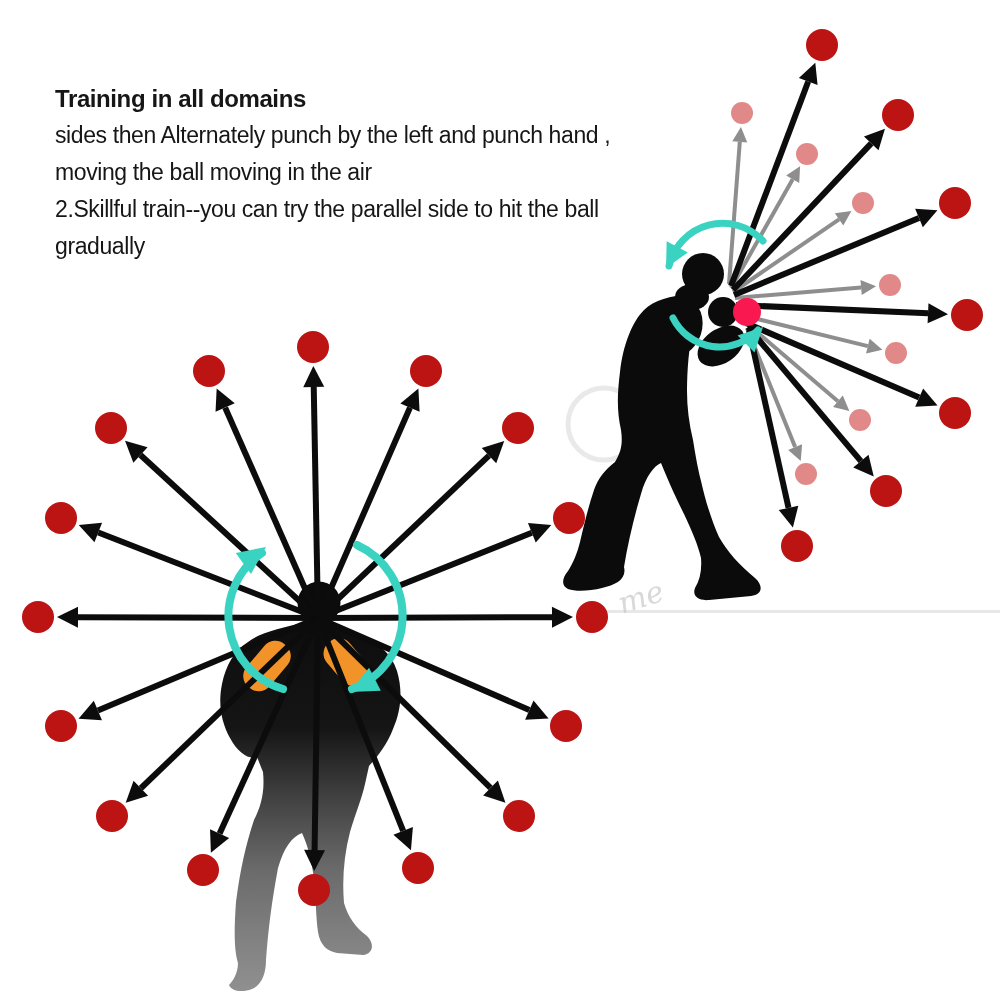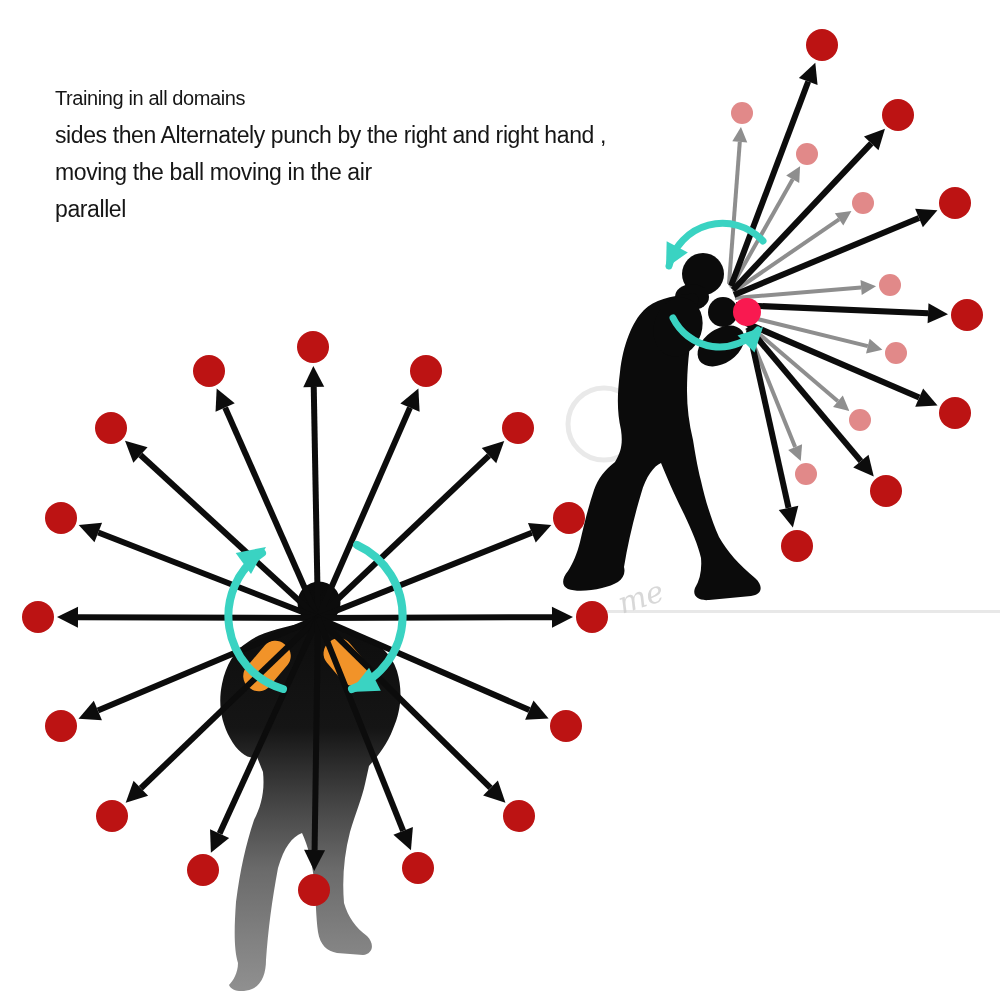--- a/index.html
+++ b/index.html
@@ -12,22 +12,22 @@
   }
   .stage svg{position:absolute;left:0;top:0;}
   .instructions{
     position:absolute;left:55px;top:80px;width:640px;
     color:#161616;
     font-size:23px;
     letter-spacing:-0.4px;
     line-height:37px;
   }
   .instructions .title{
-    font-weight:400;
-    font-size:20px;
+    font-weight:700;
+    font-size:24px;
   }
   .instructions .line{font-weight:400;}
 </style>
 </head>
 <body>
 
 <div class="stage">
 
   <svg id="scene" width="1000" height="1000" viewBox="0 0 1000 1000">
     <defs>
@@ -235,19 +235,20 @@
           <polygon points="666,268 666.6719463925542,241.17559901795505 687.8626886211684,252.44291652481644" fill="#3ad3c2"></polygon>
           <path d="M 673 318 A 52 52 0 0 0 758 330" fill="none" stroke="#3ad3c2" stroke-width="7" stroke-linecap="round"></path>
           <polygon points="763,327 754.5147186257614,352.45584412271575 737.5441558772843,335.4852813742386" fill="#3ad3c2"></polygon>
         </g>
     </g>
   </svg>
 
   <div class="instructions">
     <div class="title">Training in all domains</div>
     <div id="instrLines">
-        <div class="line">sides then Alternately punch by the right and right hand ,</div>
+        <div class="line">sides then Alternately punch by the left and punch hand ,</div>
         <div class="line">moving the ball moving in the air</div>
-        <div class="line">parallel</div>
+        <div class="line">2.Skillful train--you can try the parallel side to hit the ball</div>
+        <div class="line">gradually</div>
       </div>
   </div>
 
 </div>
 
 </body></html>

